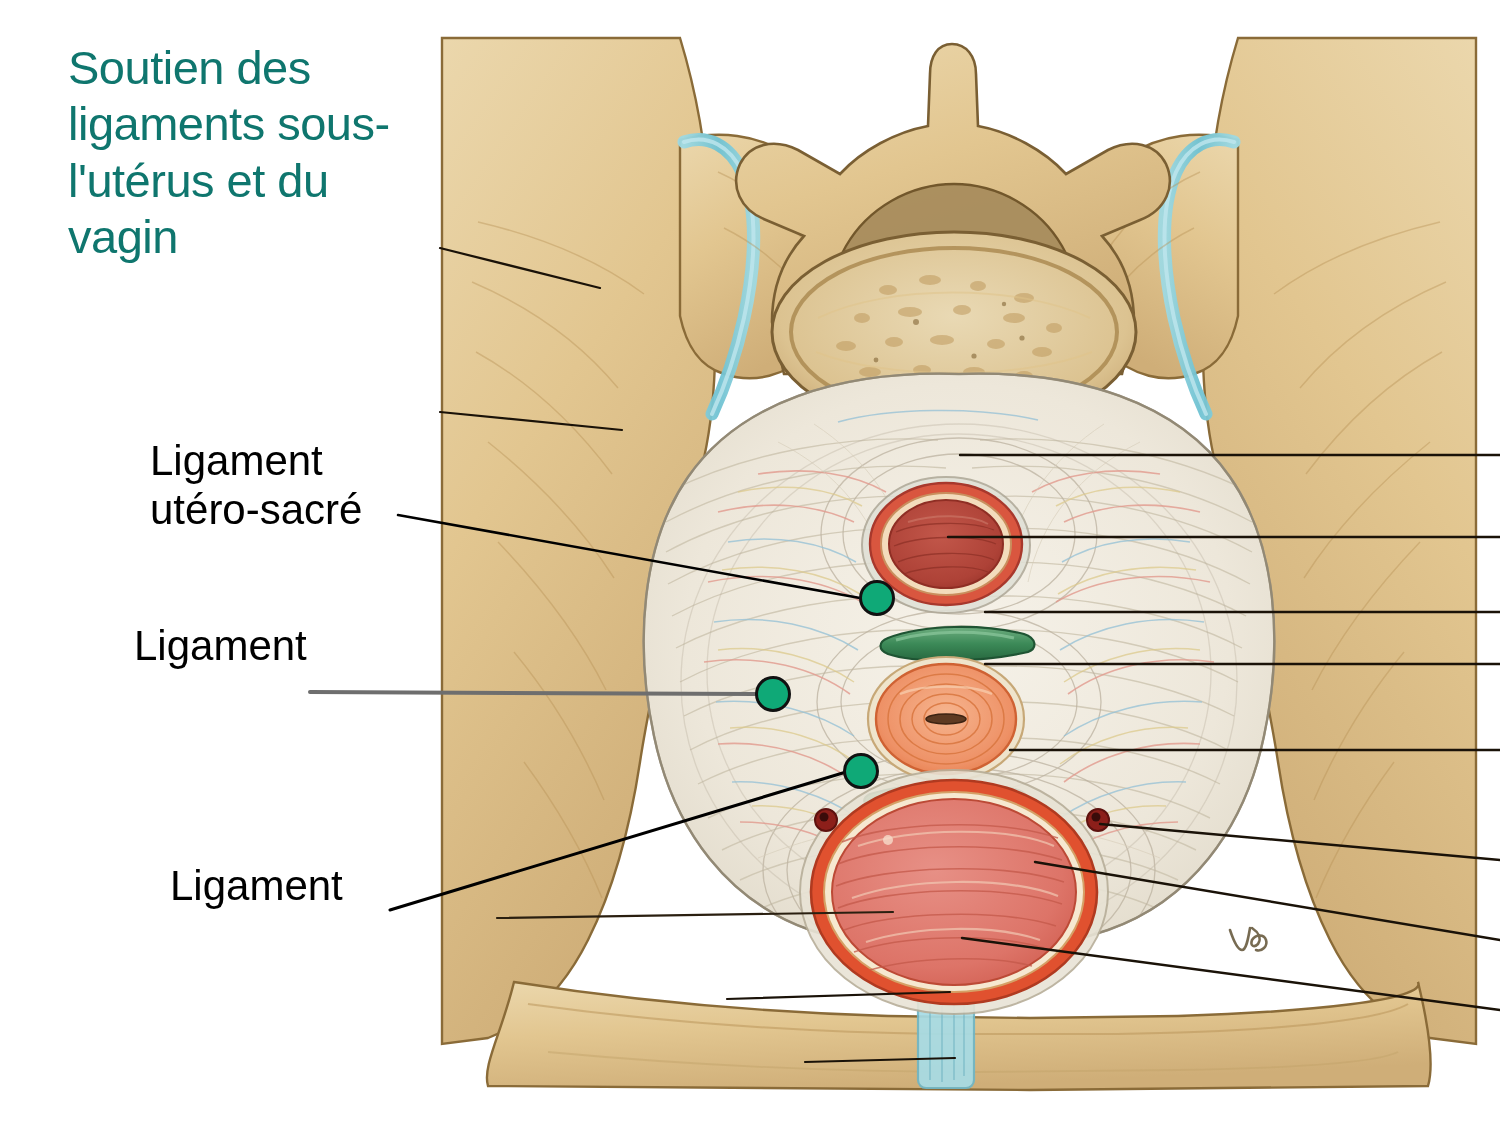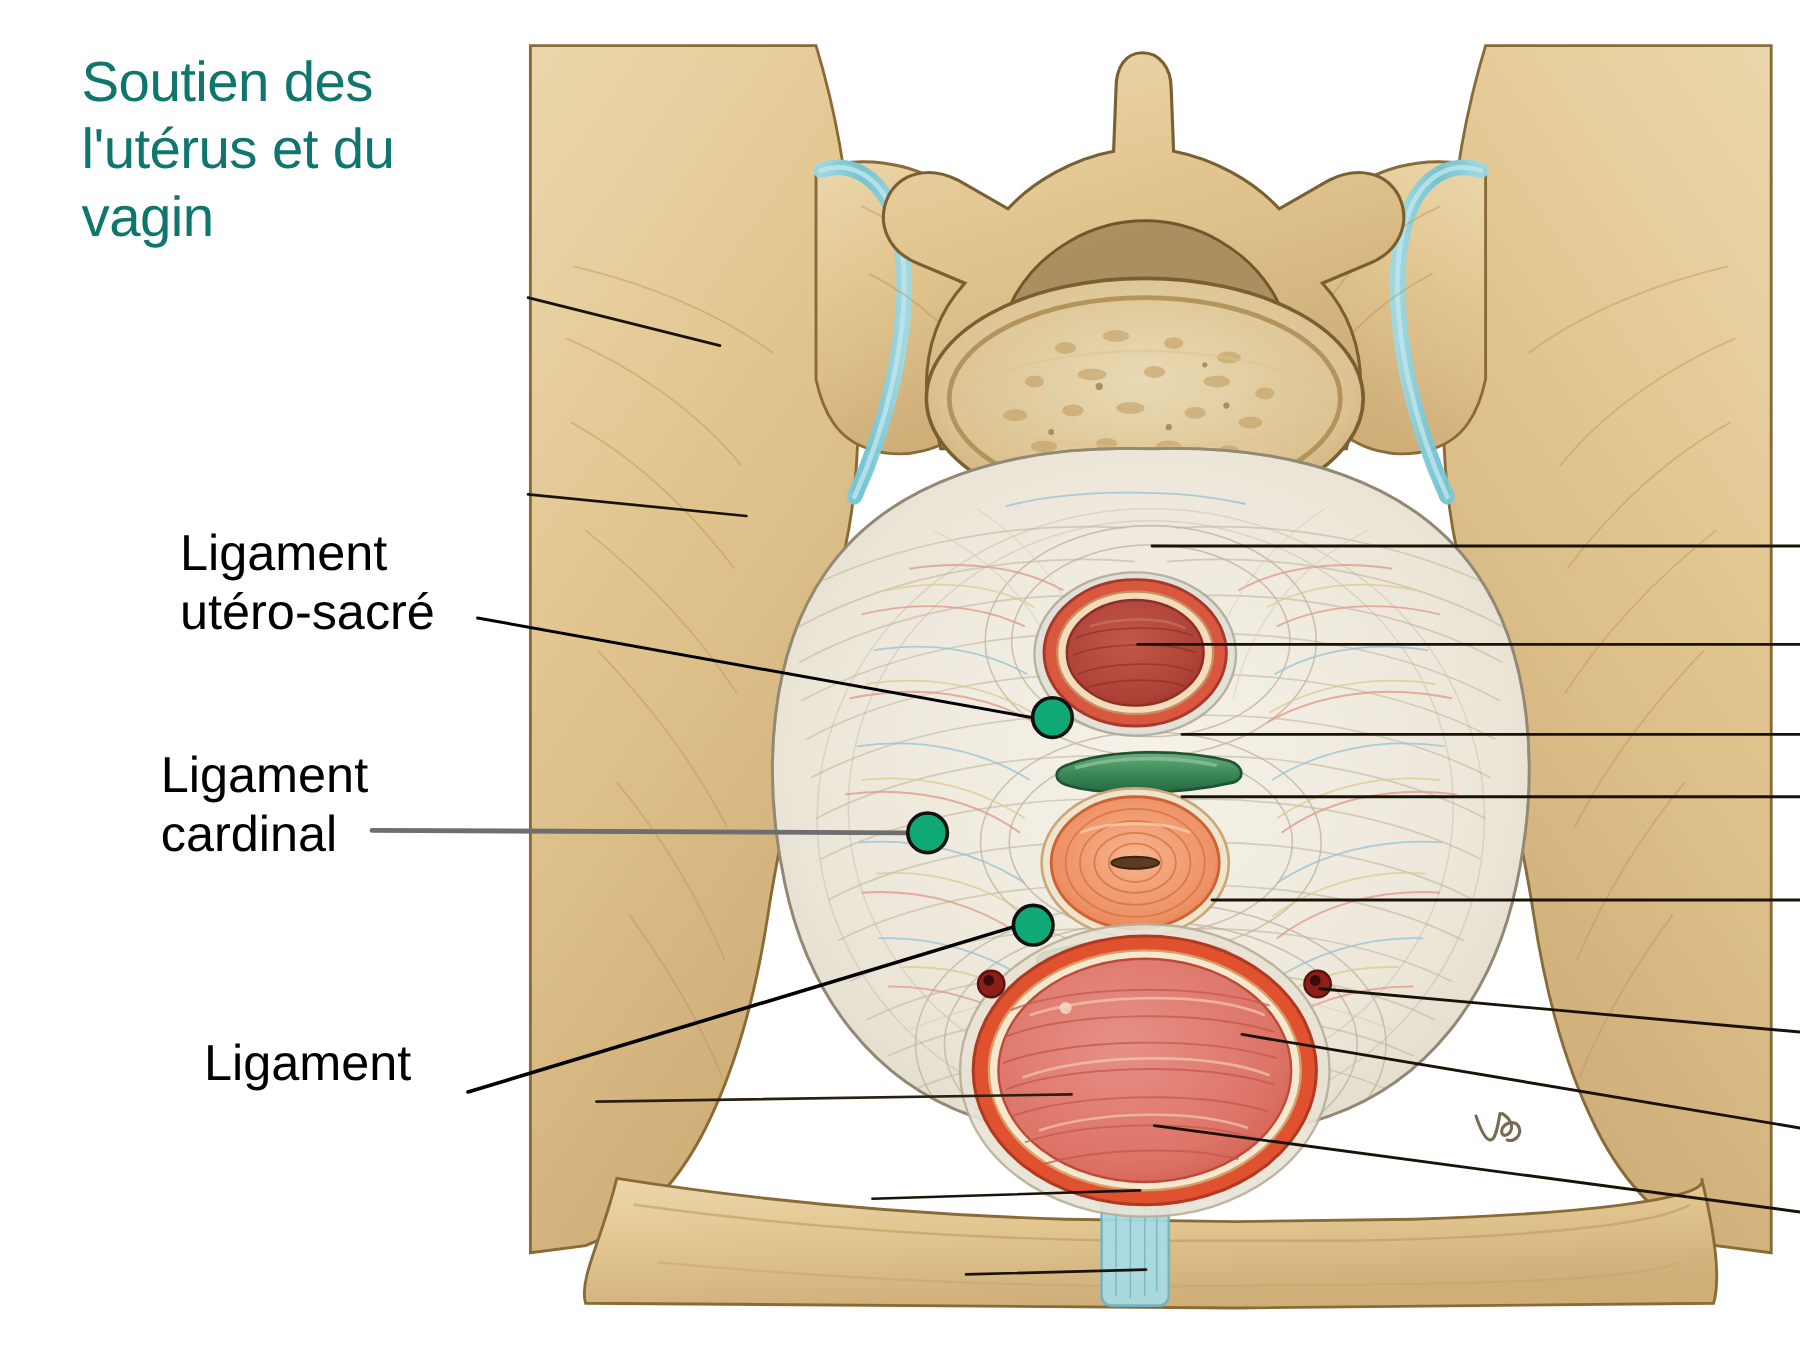--- a/index.html
+++ b/index.html
@@ -30,20 +30,21 @@
   .dot{position:absolute;width:36px;height:36px;border-radius:50%;
        border:3px solid #111;box-sizing:border-box;}
 </style>
 </head>
 <body>
 
 <div id="stage">
 
   <div id="title">
     <div>Soutien des</div>
+    <div>ligaments sous-</div>
     <div>l'utérus et du</div>
     <div>vagin</div>
   </div>
 
   <div id="art">
   <svg viewBox="0 0 1082 1082" xmlns="http://www.w3.org/2000/svg">
     <defs>
 
       <linearGradient id="gBone" x1="0" y1="0" x2="0.4" y2="1">
         <stop offset="0" stop-color="#EBD7AC"></stop>
@@ -426,21 +427,20 @@
   </svg>
   </div>
 
   <div class="label" id="lbl-uterosacral">
     <div>Ligament</div>
     <div>utéro-sacré</div>
   </div>
 
   <div class="label" id="lbl-cardinal">
     <div>Ligament</div>
-    <div>cardinal</div>
   </div>
 
   <div class="label" id="lbl-pubocervical">
     <div>Ligament</div>
   </div>
 
   <div id="leads">
     <svg viewBox="0 0 1500 1125" xmlns="http://www.w3.org/2000/svg">
       <g id="leader-group-left-unlabelled">
           <line x1="440" y1="248" x2="600" y2="288" stroke="#1A1208" stroke-width="2.2" stroke-linecap="round"></line>

